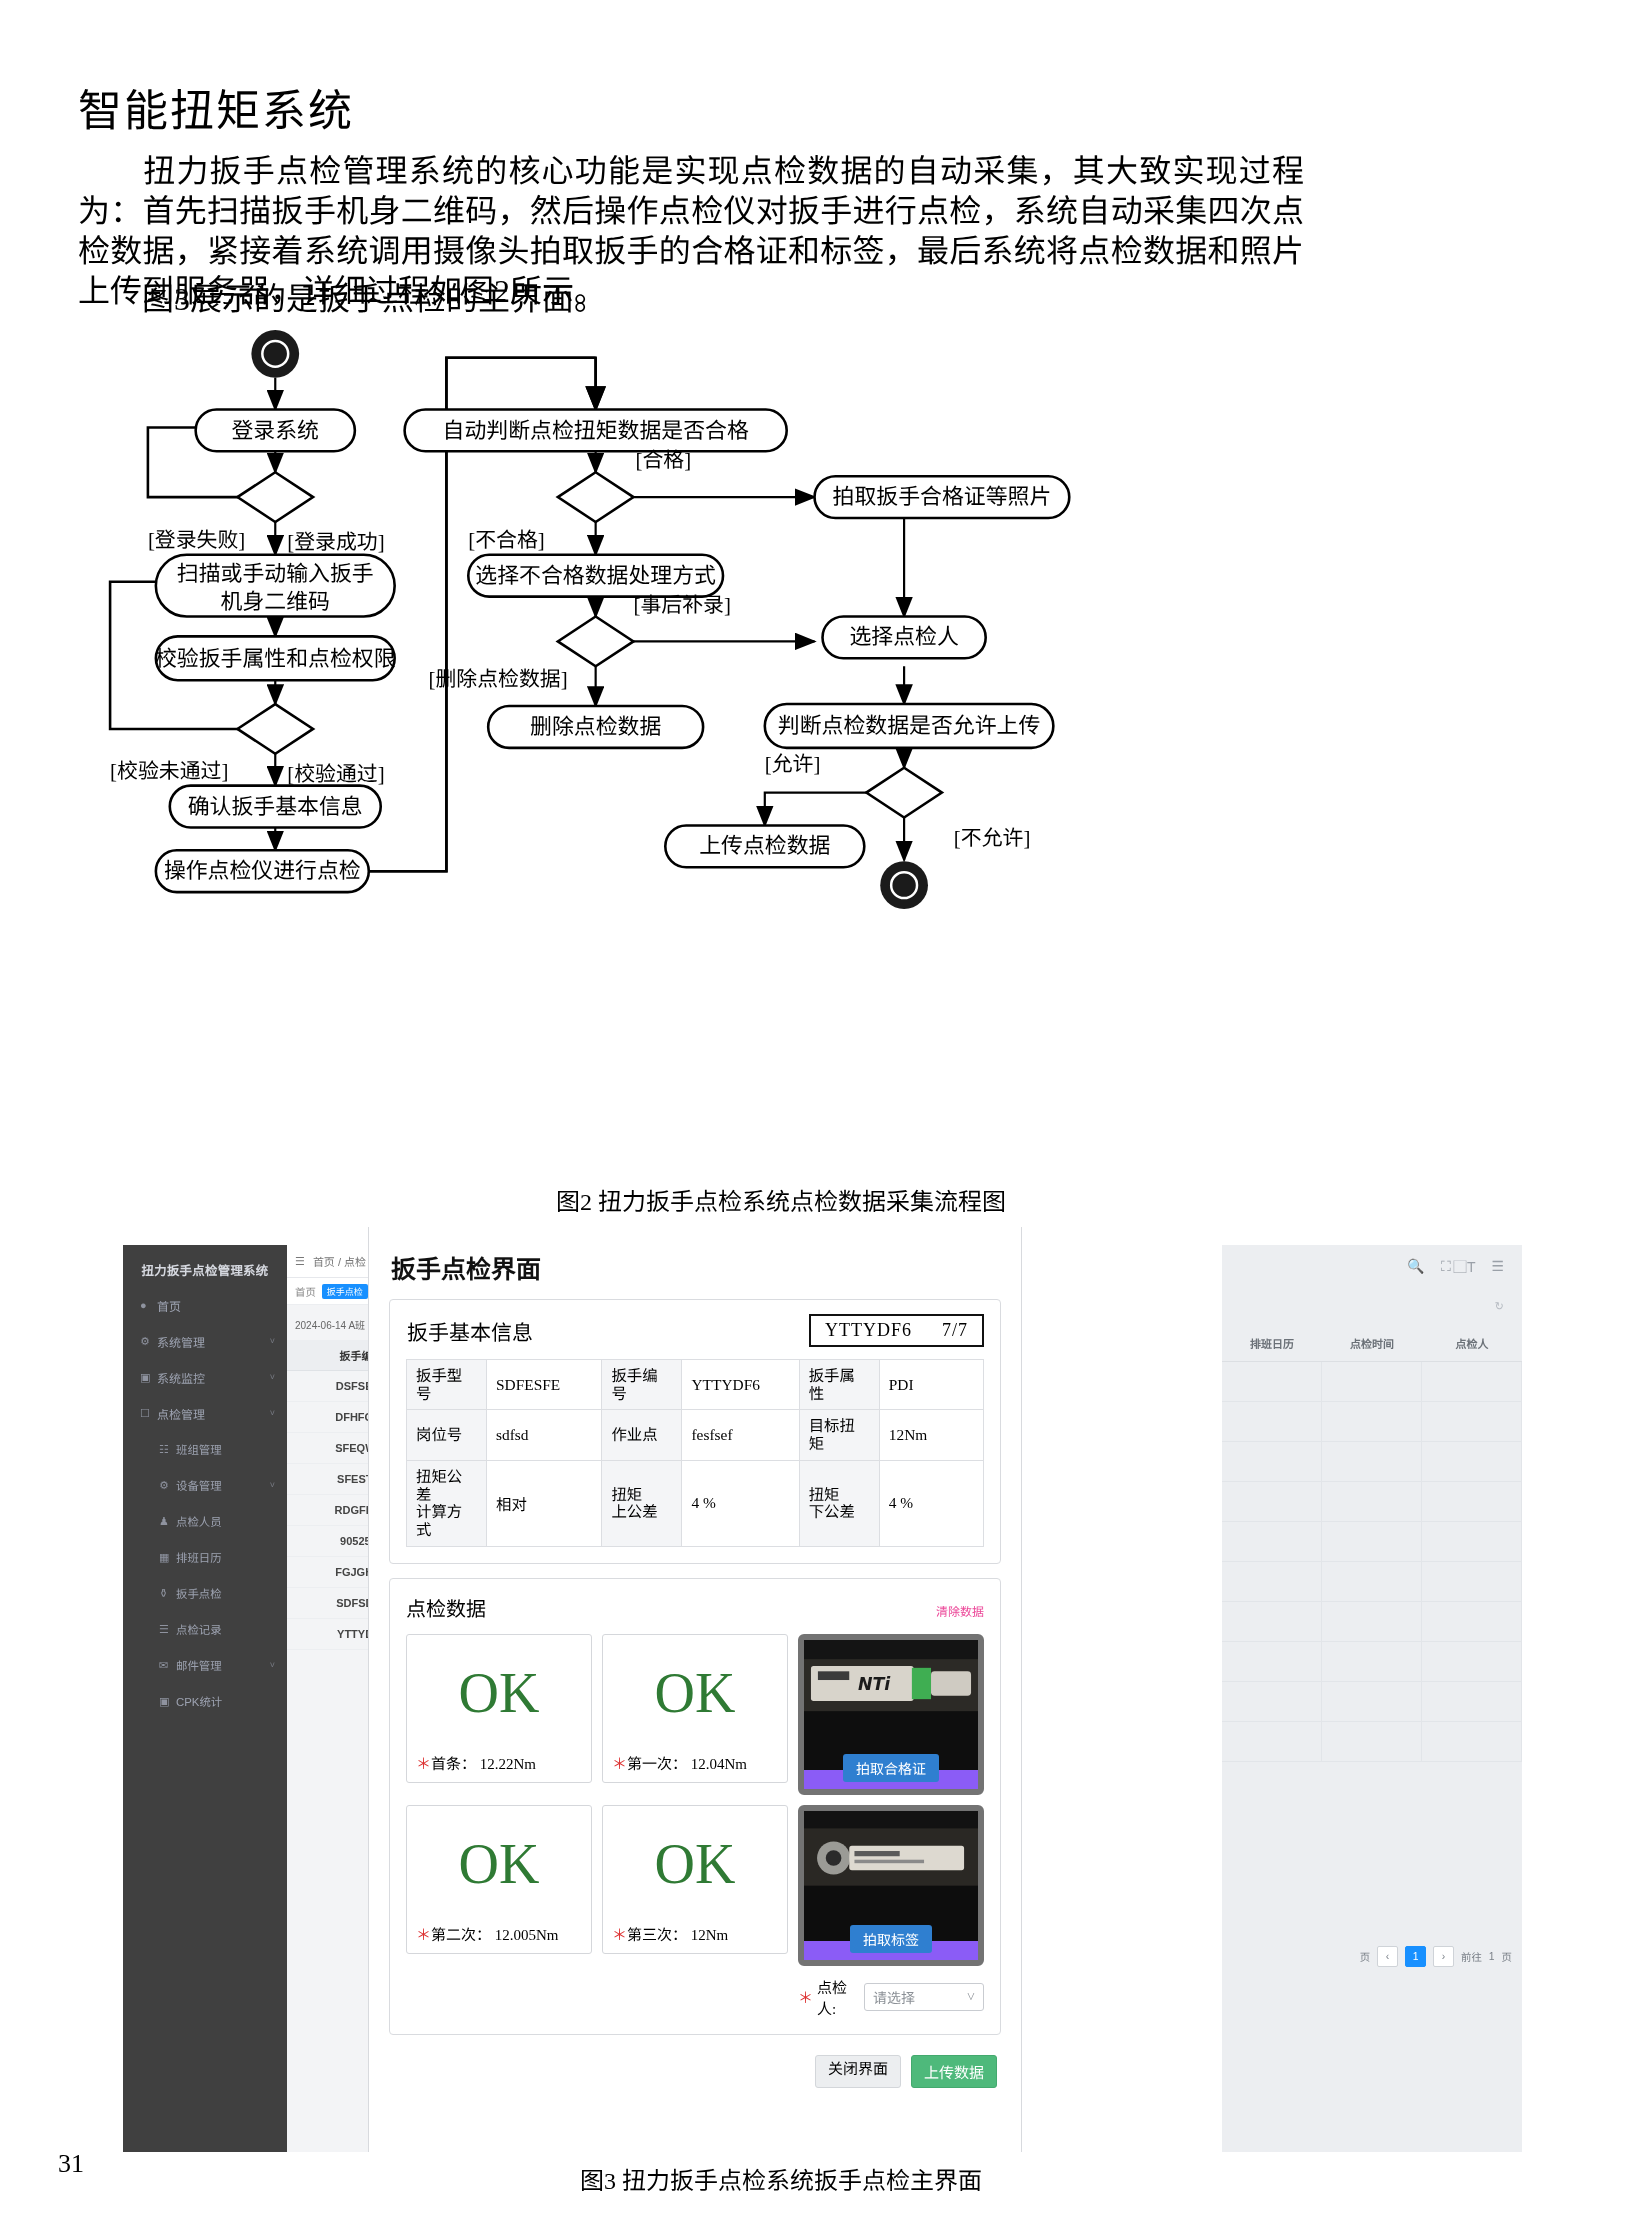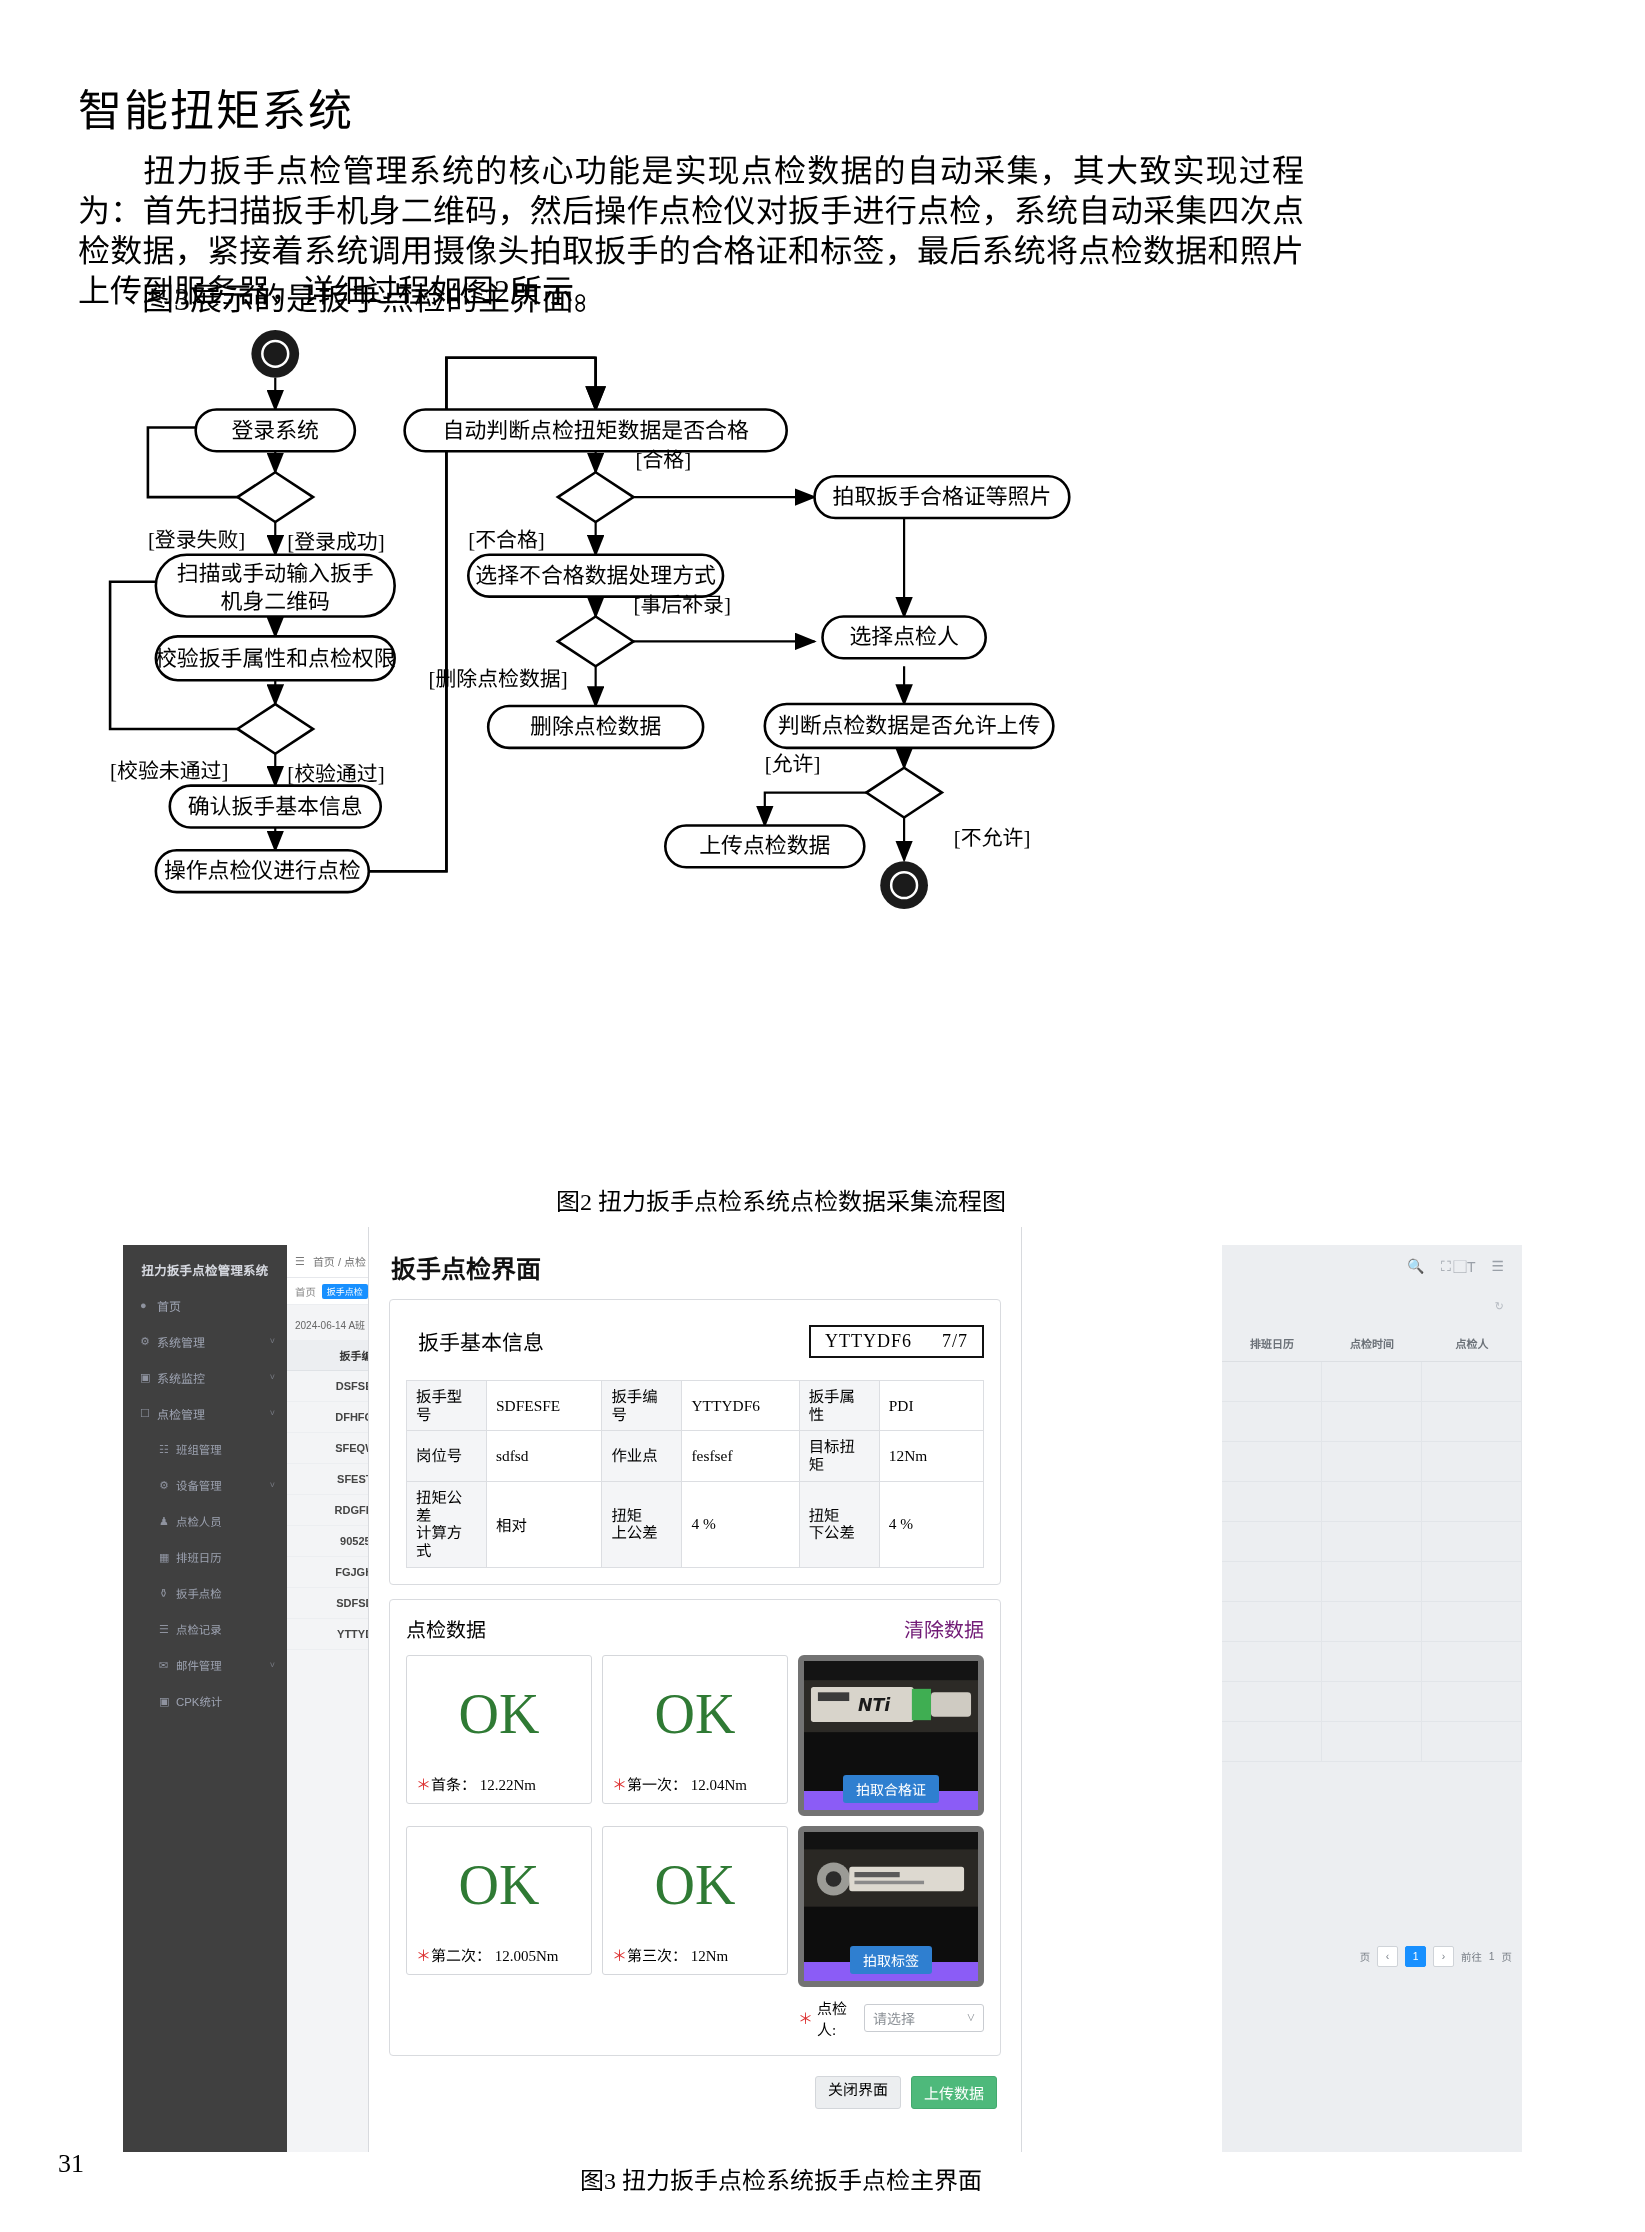--- a/index.html
+++ b/index.html
@@ -72,34 +72,34 @@
          display:flex;align-items:center;justify-content:center;background:#fff;}
   .cR-pg.on{background:#1890ff;border-color:#1890ff;color:#fff;}
 
   
   .modal{position:absolute;left:246px;top:0;width:652px;height:925px;background:#fff;
          box-shadow:0 0 0 1px #d8dade;}
   .m-title{font-size:25px;font-weight:bold;padding:22px 0 14px 22px;color:#111;
            font-family:"Liberation Serif","DejaVu Serif",serif;}
   .card{margin:0 20px 14px;border:1px solid #d9dbdf;border-radius:4px;padding:14px 16px 16px;}
   .card-hd{display:flex;align-items:center;justify-content:space-between;margin-bottom:12px;}
-  .card-hd h3{margin:12px;font-size:21px;font-weight:normal;
+  .card-hd h3{margin:1px;font-size:21px;font-weight:normal;
               font-family:"Liberation Serif","DejaVu Serif",serif;}
   .chip{border:2px solid #111;padding:4px 14px;font-size:18px;letter-spacing:1px;
         display:flex;gap:30px;font-family:"Liberation Serif","DejaVu Serif",serif;}
   table.info{border-collapse:collapse;width:100%;
              font-family:"Liberation Serif","DejaVu Serif",serif;}
   table.info td{border:1px solid #dcdee2;padding:7px 9px;font-size:15.4px;height:24px;}
   table.info td.lb{background:#f4f5f7;width:96px;line-height:1.15;}
   table.info td.vl{width:121px;}
 
   .dd-hd{display:flex;align-items:baseline;justify-content:space-between;margin-bottom:12px;}
   .dd-hd h3{margin:0;font-size:20px;font-weight:normal;
             font-family:"Liberation Serif","DejaVu Serif",serif;}
-  .clr{color:#701a75;font-size:20px;cursor:pointer;
+  .clr{color:#ec4899;font-size:12px;cursor:pointer;
        font-family:"Liberation Serif","DejaVu Serif",serif;}
   .grid{display:grid;grid-template-columns:1fr 1fr 1fr;gap:10px;}
   .cell{border:1px solid #d5d7db;border-radius:3px;height:147px;position:relative;
         display:flex;flex-direction:column;}
   .ok{flex:1;display:flex;align-items:center;justify-content:center;color:#2f7a34;
       font-size:56px;font-family:"Liberation Serif","DejaVu Serif",serif;}
   .lbl{font-size:15px;padding:0 0 9px 9px;
        font-family:"Liberation Serif","DejaVu Serif",serif;white-space:nowrap;}
   .star{color:#d33;}
   .photo{height:149px;border:6px solid #737373;border-radius:6px;overflow:hidden;

